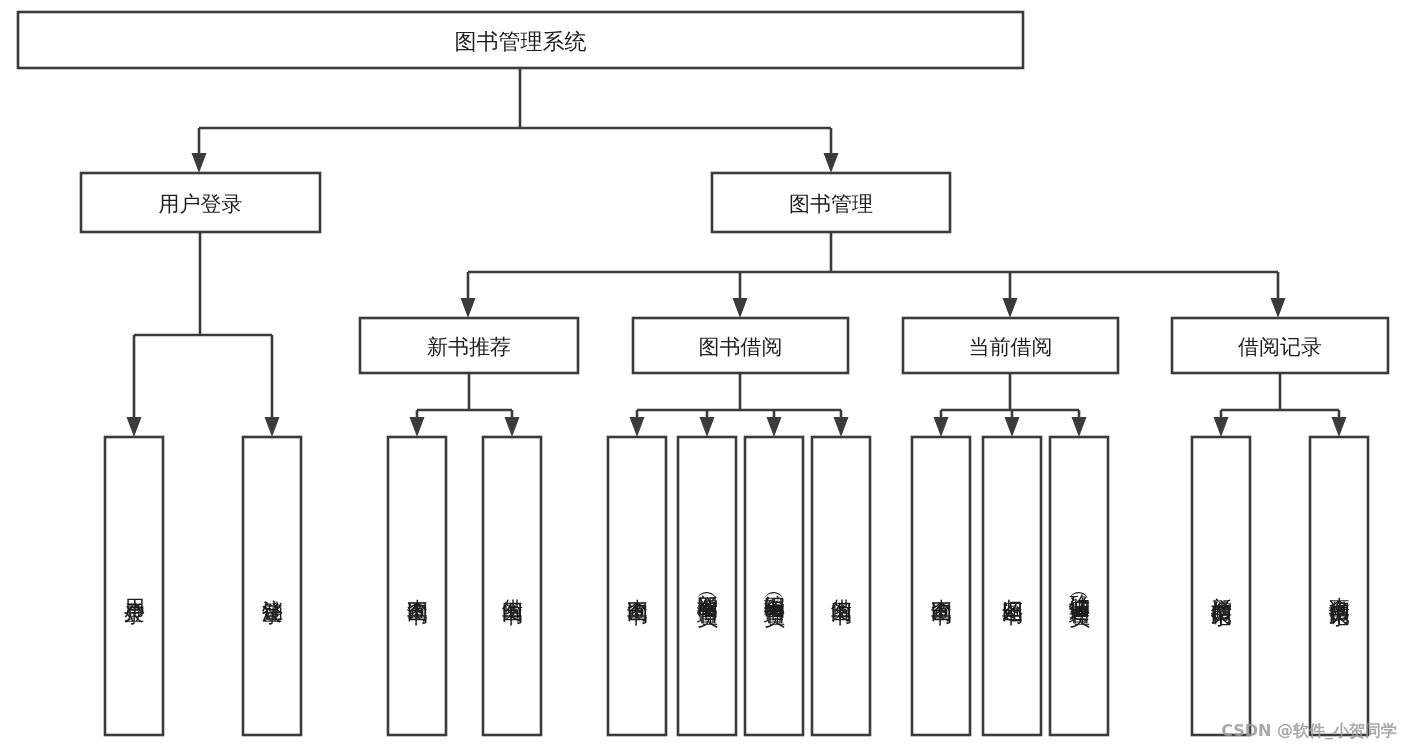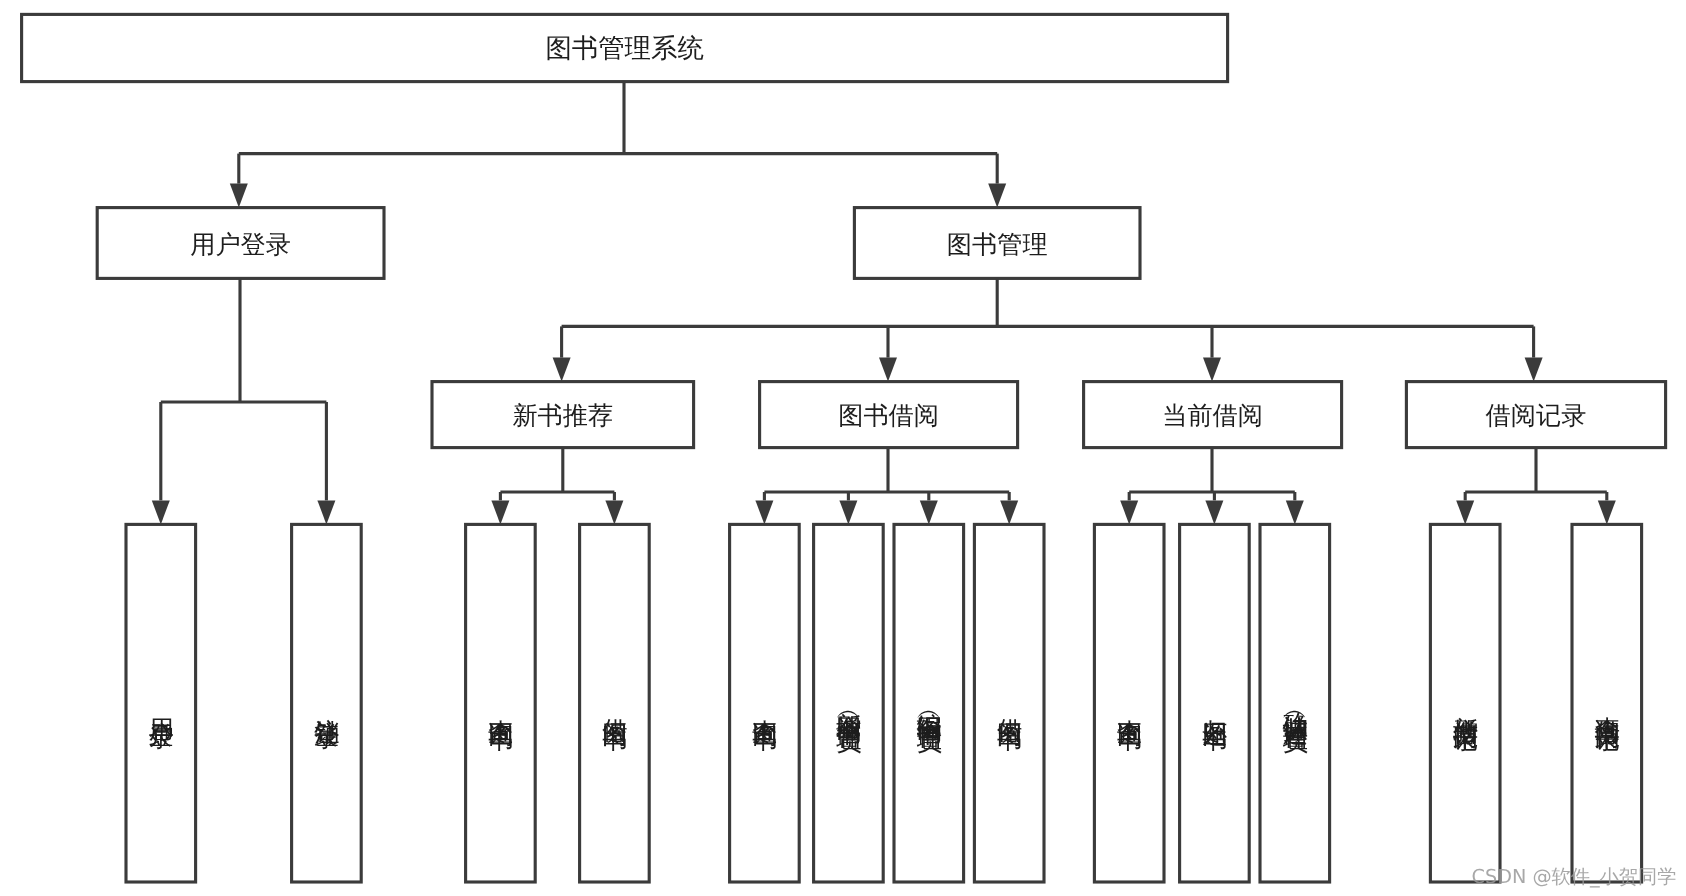--- a/index.html
+++ b/index.html
@@ -72,20 +72,21 @@
   }
   .watermark {
     position: absolute;
     right: 8px;
     bottom: 5px;
     font-family: "DejaVu Sans", "Liberation Sans", sans-serif;
     font-size: 16px;
     color: #9a9a9a;
     opacity: 0.85;
     white-space: nowrap;
+    font-weight: bold;
   }
 </style>
 </head>
 <body>
 
 <div id="diagram-root">
   <svg class="flow-svg" id="flow-svg" viewBox="0 0 1405 747" xmlns="http://www.w3.org/2000/svg">
       <line x1="520" y1="68" x2="520" y2="128" class="conn"></line>
       <line x1="199" y1="128" x2="831" y2="128" class="conn"></line>
       <line x1="199" y1="128" x2="199" y2="153" class="conn"></line>

